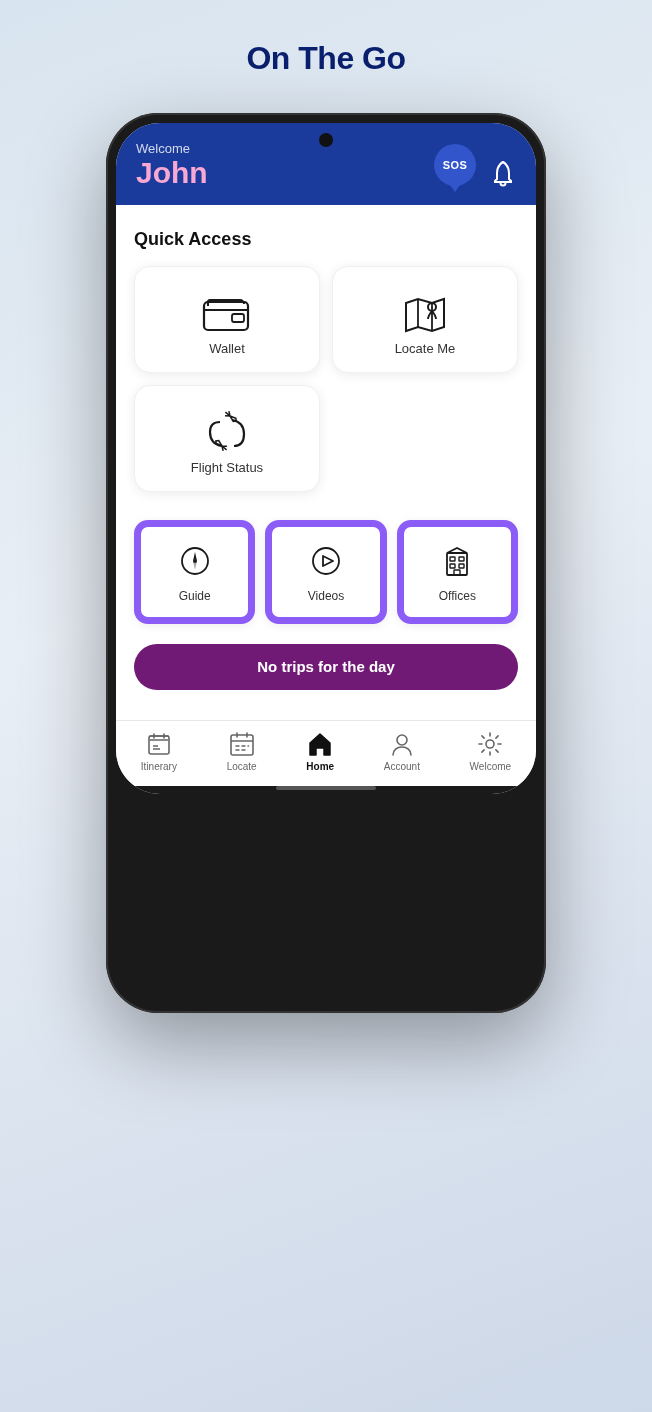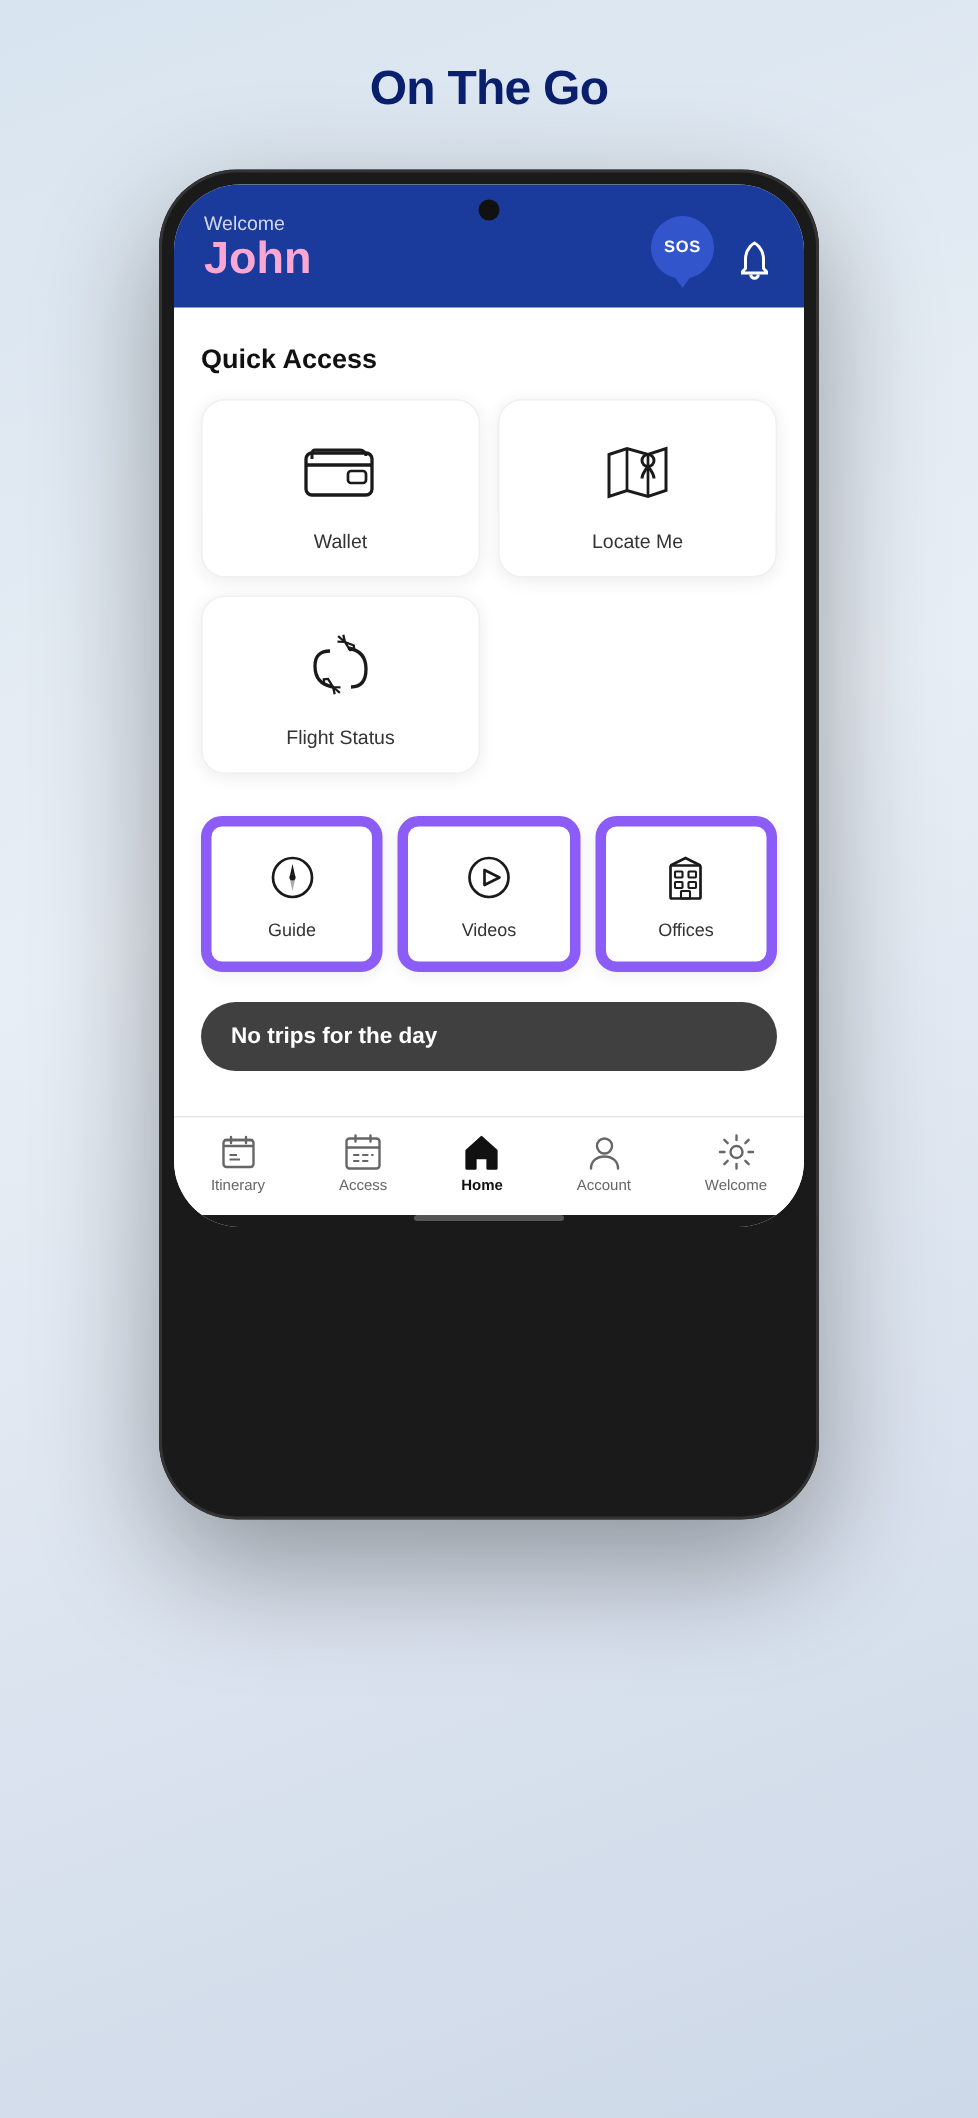--- a/index.html
+++ b/index.html
@@ -142,21 +142,21 @@
       margin-bottom: 28px;
     }
 
     .qa-card {
       background: #fff;
       border-radius: 16px;
       padding: 20px 12px 16px;
       display: flex;
       flex-direction: column;
       align-items: center;
-      gap: 12px;
+      gap: 0;
       box-shadow: 0 2px 12px rgba(0,0,0,0.08);
       cursor: pointer;
       border: 1px solid #f0f0f0;
     }
 
     .qa-card-icon {
       width: 54px;
       height: 54px;
       display: flex;
       align-items: center;
@@ -200,24 +200,24 @@
     }
 
     .tk-card-label {
       font-size: 12px;
       color: #333;
       text-align: center;
     }
 
     
     .no-trips-banner {
-      background: #404040;
+      background: #701a75;
       border-radius: 30px;
       padding: 14px 20px;
-      text-align: left;
+      text-align: center;
       margin: 4px 0 14px;
       cursor: pointer;
     }
     .no-trips-text {
       font-size: 15px;
       font-weight: 600;
       color: #fff;
     }
 
     
@@ -432,21 +432,21 @@
 
       <div class="nav-item">
         <div class="nav-icon">
           <svg width="26" height="26" viewBox="0 0 26 26" fill="none">
             <rect x="2" y="4" width="22" height="20" rx="2" stroke="#666" stroke-width="1.6" fill="none"></rect>
             <path d="M2 10H24" stroke="#666" stroke-width="1.6"></path>
             <path d="M8 2V6M18 2V6" stroke="#666" stroke-width="1.6" stroke-linecap="round"></path>
             <path d="M7 15H10M7 19H10M13 15H16M13 19H16M19 15H19.5" stroke="#666" stroke-width="1.4" stroke-linecap="round"></path>
           </svg>
         </div>
-        <span class="nav-label">Access</span>
+        <span class="nav-label">Locate</span>
       </div>
 
       <div class="nav-item active">
         <div class="nav-icon">
           <svg width="26" height="26" viewBox="0 0 26 26" fill="none">
             <path d="M3 12L13 3L23 12V24H17V17H9V24H3Z" fill="#111" stroke="#111" stroke-width="1.5" stroke-linejoin="round"></path>
           </svg>
         </div>
         <span class="nav-label">Home</span>
       </div>

